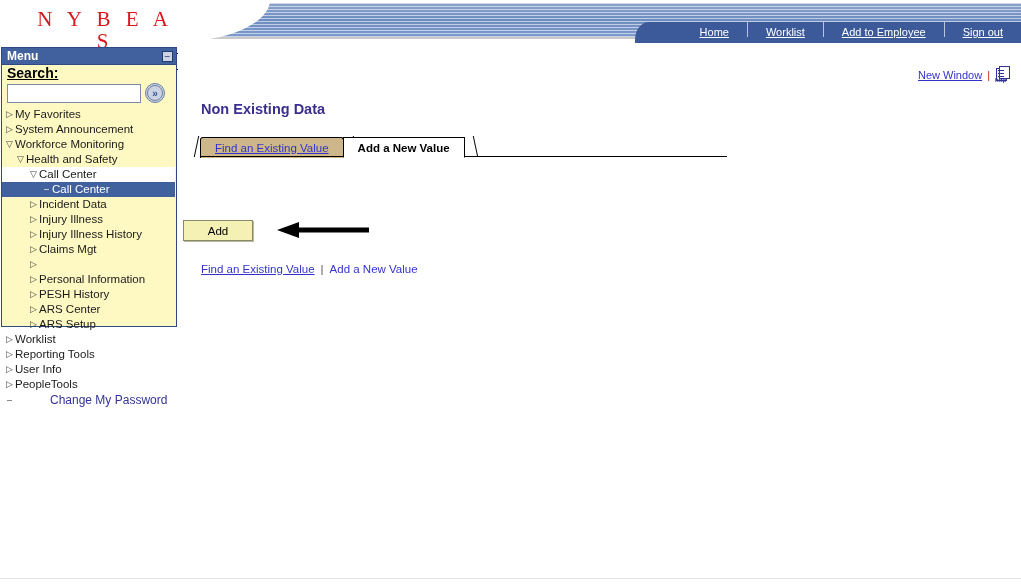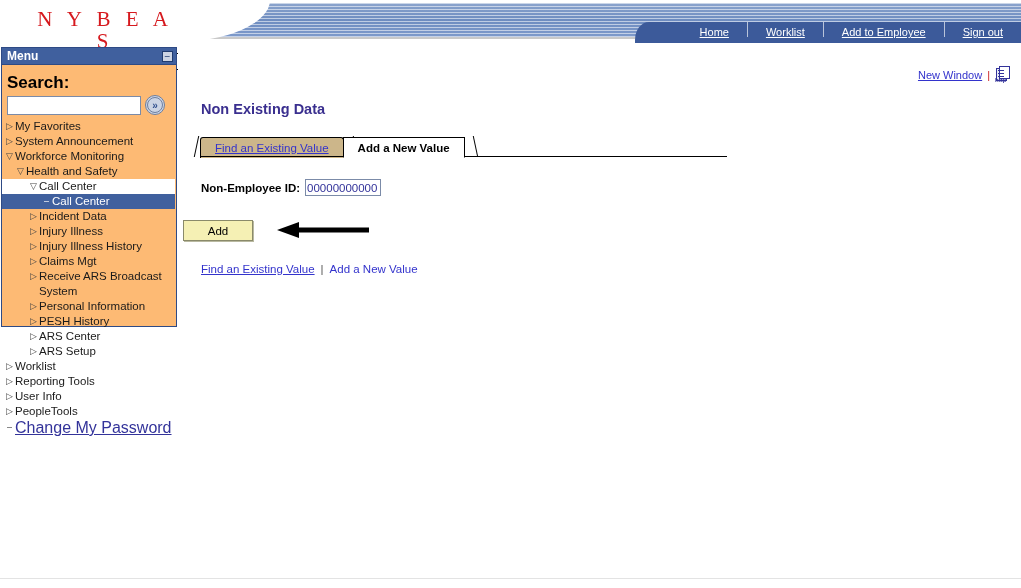--- a/index.html
+++ b/index.html
@@ -61,35 +61,35 @@
   }
   .navlinks a {
     color: #ffffff; font-size: 11px; text-decoration: underline;
     padding: 0 18px; line-height: 21px; white-space: nowrap;
   }
   .navsep { width: 1px; height: 15px; background: #b9c4da; }
 
   
   .sidebar {
     position: absolute; left: 1px; top: 47px; width: 176px; height: 280px;
-    border: 1px solid #2e4a85; background: #fdba74;
+    border: 1px solid #2e4a85; background: #fef9c3;
   }
   .menu-title {
     height: 17px; background: #40609e;
     border-bottom: 1px solid #2e4a85;
     display: flex; align-items: center; justify-content: space-between;
     padding: 0 3px 0 5px;
   }
   .menu-title-text { color: #ffffff; font-size: 12px; font-weight: bold; }
   .menu-collapse {
     width: 11px; height: 11px; background: #ccd4e4; border: 1px solid #1f3b70;
     display: flex; align-items: center; justify-content: center;
     font-size: 10px; line-height: 9px; color: #1f3b70;
   }
-  .search-label { font-size: 17px; color: #000; padding: 8px 0 2px 5px; font-weight: bold; }
+  .search-label { font-size: 14px; color: #000; padding: 0 0 2px 5px; font-weight: bold; text-decoration: underline; }
   .search-row { display: flex; align-items: center; padding: 0 0 3px 5px; }
   .search-input {
     width: 134px; height: 19px; border: 1px solid #7b8ba8; background: #fff;
     font-family: "Liberation Sans", sans-serif; font-size: 11px; padding: 0 2px;
   }
   .search-btn {
     width: 20px; height: 20px; margin-left: 4px; border-radius: 50%;
     border: 1px solid #6d7fa0; background: #ccd4e4;
     display: flex; align-items: center; justify-content: center;
     font-size: 11px; color: #33518f; font-weight: bold;
@@ -113,21 +113,21 @@
   .lvl0 { padding-left: 2px; }
   .lvl1 { padding-left: 13px; }
   .lvl2 { padding-left: 26px; }
   .lvl3 { padding-left: 39px; }
   .tree-item.folder-open-white { background: #ffffff; margin-right: 1px; }
   .tree-item.selected {
     background: #40609e; color: #ffffff; margin-right: 1px;
   }
   .tree-item.selected .glyph { color: #ffffff; }
   .tree-link {
-    color: #33339a; text-decoration: underline; font-size: 16px;
+    color: #33339a; font-size: 12px; margin-left: 35px;
   }
   .tree-item.link-row { padding-top: 1px; }
 
   
   .newwindow {
     position: absolute; right: 10px; top: 66px;
     display: flex; align-items: center; font-size: 11px;
   }
   .newwindow a { color: #3333cc; text-decoration: underline; font-size: 11px; }
   .nw-sep { color: #cc2222; margin: 0 5px; }
@@ -290,21 +290,20 @@
         <div class="tree-item lvl2">
           <span class="glyph">▷</span>
           <span class="lbl">Injury Illness History</span>
         </div>
         <div class="tree-item lvl2">
           <span class="glyph">▷</span>
           <span class="lbl">Claims Mgt</span>
         </div>
         <div class="tree-item lvl2">
           <span class="glyph">▷</span>
-          <span class="lbl">Receive ARS Broadcast System</span>
         </div>
         <div class="tree-item lvl2">
           <span class="glyph">▷</span>
           <span class="lbl">Personal Information</span>
         </div>
         <div class="tree-item lvl2">
           <span class="glyph">▷</span>
           <span class="lbl">PESH History</span>
         </div>
         <div class="tree-item lvl2">
@@ -361,24 +360,20 @@
       <a href="#">Find an Existing Value</a>
     </div>
     <div class="tab tab-active">
       <span>Add a New Value</span>
     </div>
   </div>
   <div class="tab-mid"></div>
   <div class="tab-tail"></div>
   <div class="tab-rule"></div>
 
-  <div class="field-row">
-    <span class="field-label">Non-Employee ID:</span>
-    <input class="field-input" type="text" value="00000000000" style="">
-  </div>
 
   <button class="add-btn">Add</button>
 
   <svg class="arrow-annot" viewBox="0 0 92 18">
     <polygon points="0,9 22,1 22,17" fill="#000000"></polygon>
     <rect x="21" y="6.5" width="71" height="5" fill="#000000"></rect>
   </svg>
 
   <div class="bottom-links">
     <a href="#">Find an Existing Value</a>

